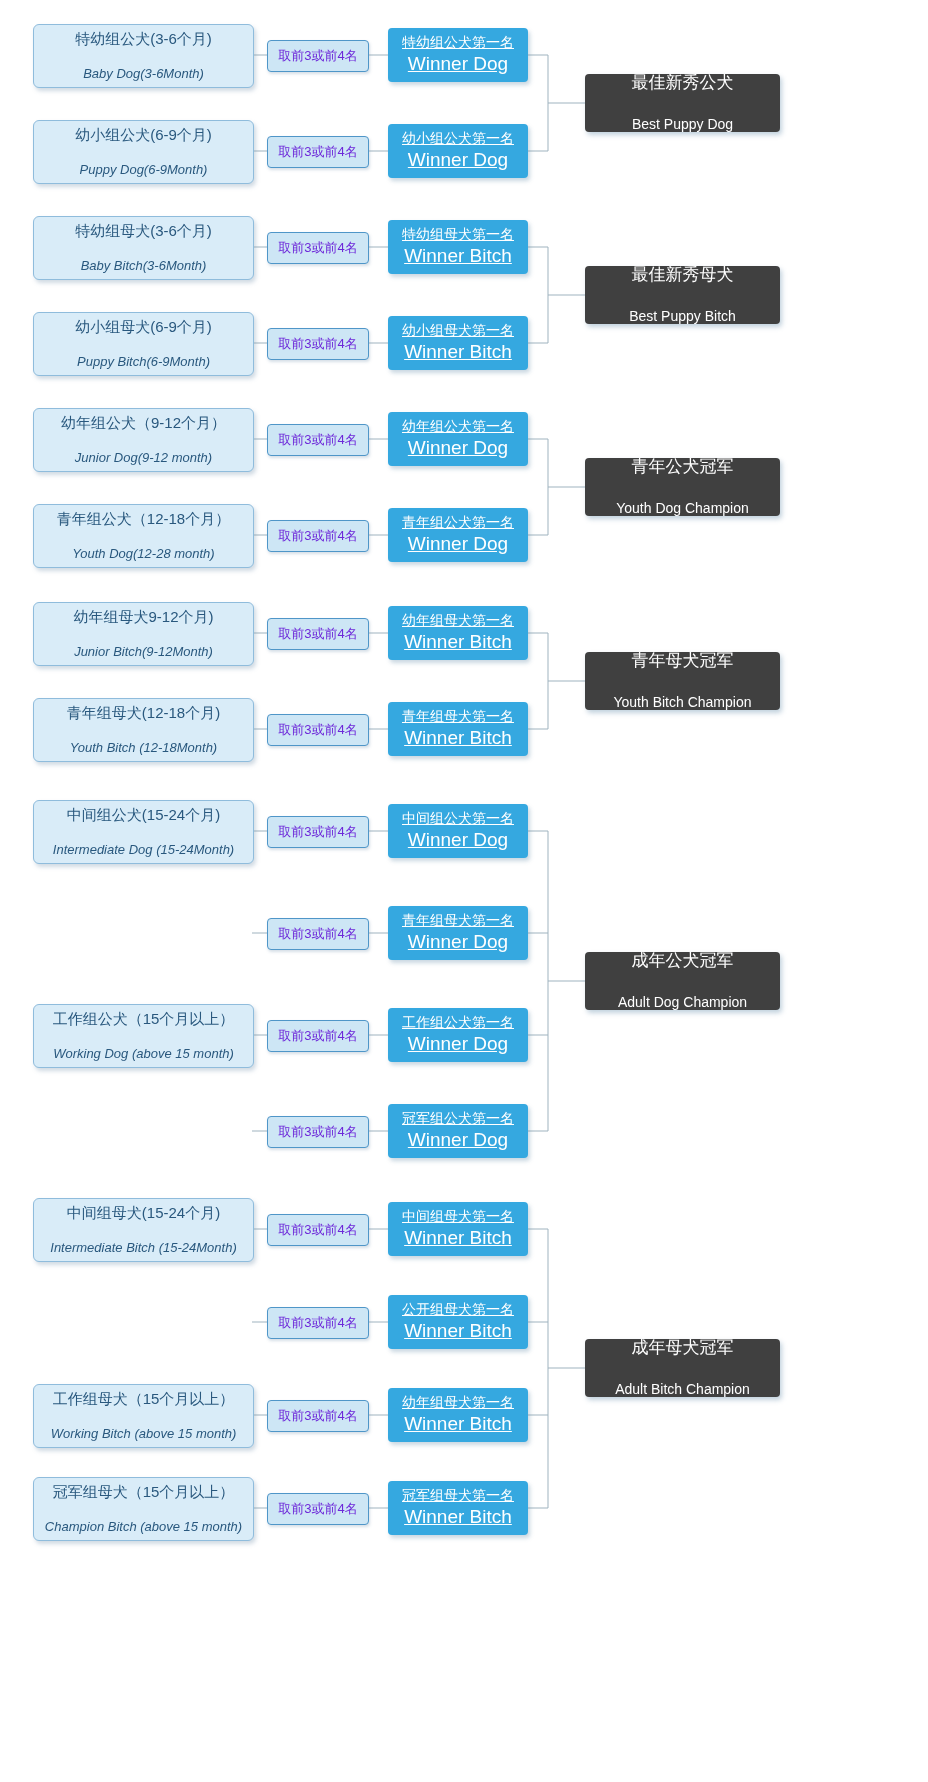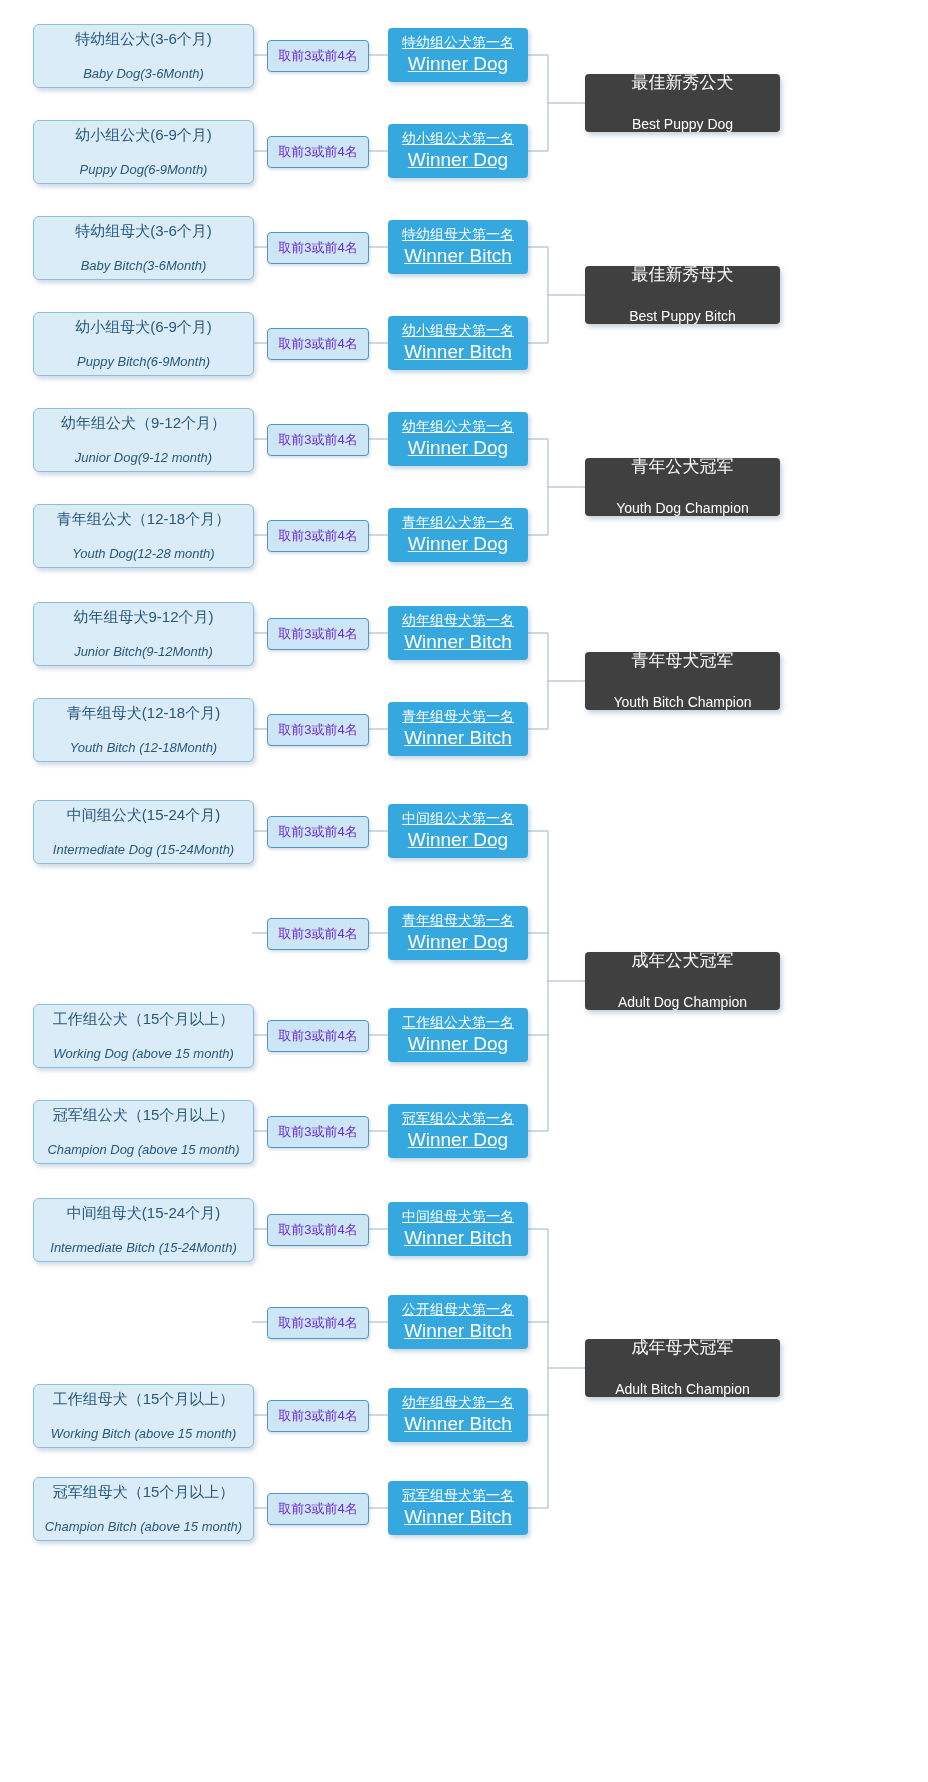--- a/index.html
+++ b/index.html
@@ -183,24 +183,20 @@
   <div class="class-box" style="top:1004px">
     <div class="cn">工作组公犬（15个月以上）</div>
     <div class="en">Working Dog (above 15 month)</div>
   </div>
   <div class="selector-box" style="top:1020px">取前3或前4名</div>
   <div class="winner-box" style="top:1008px">
     <div class="cn">工作组公犬第一名</div>
     <div class="en">Winner Dog</div>
   </div>
 
-  <div class="class-box" style="top:1100px">
-    <div class="cn">冠军组公犬（15个月以上）</div>
-    <div class="en">Champion Dog (above 15 month)</div>
-  </div>
   <div class="selector-box" style="top:1116px">取前3或前4名</div>
   <div class="winner-box" style="top:1104px">
     <div class="cn">冠军组公犬第一名</div>
     <div class="en">Winner Dog</div>
   </div>
 
   <div class="champion-box" style="top:952px">
     <div class="cn">成年公犬冠军</div>
     <div class="en">Adult Dog Champion</div>
   </div>

